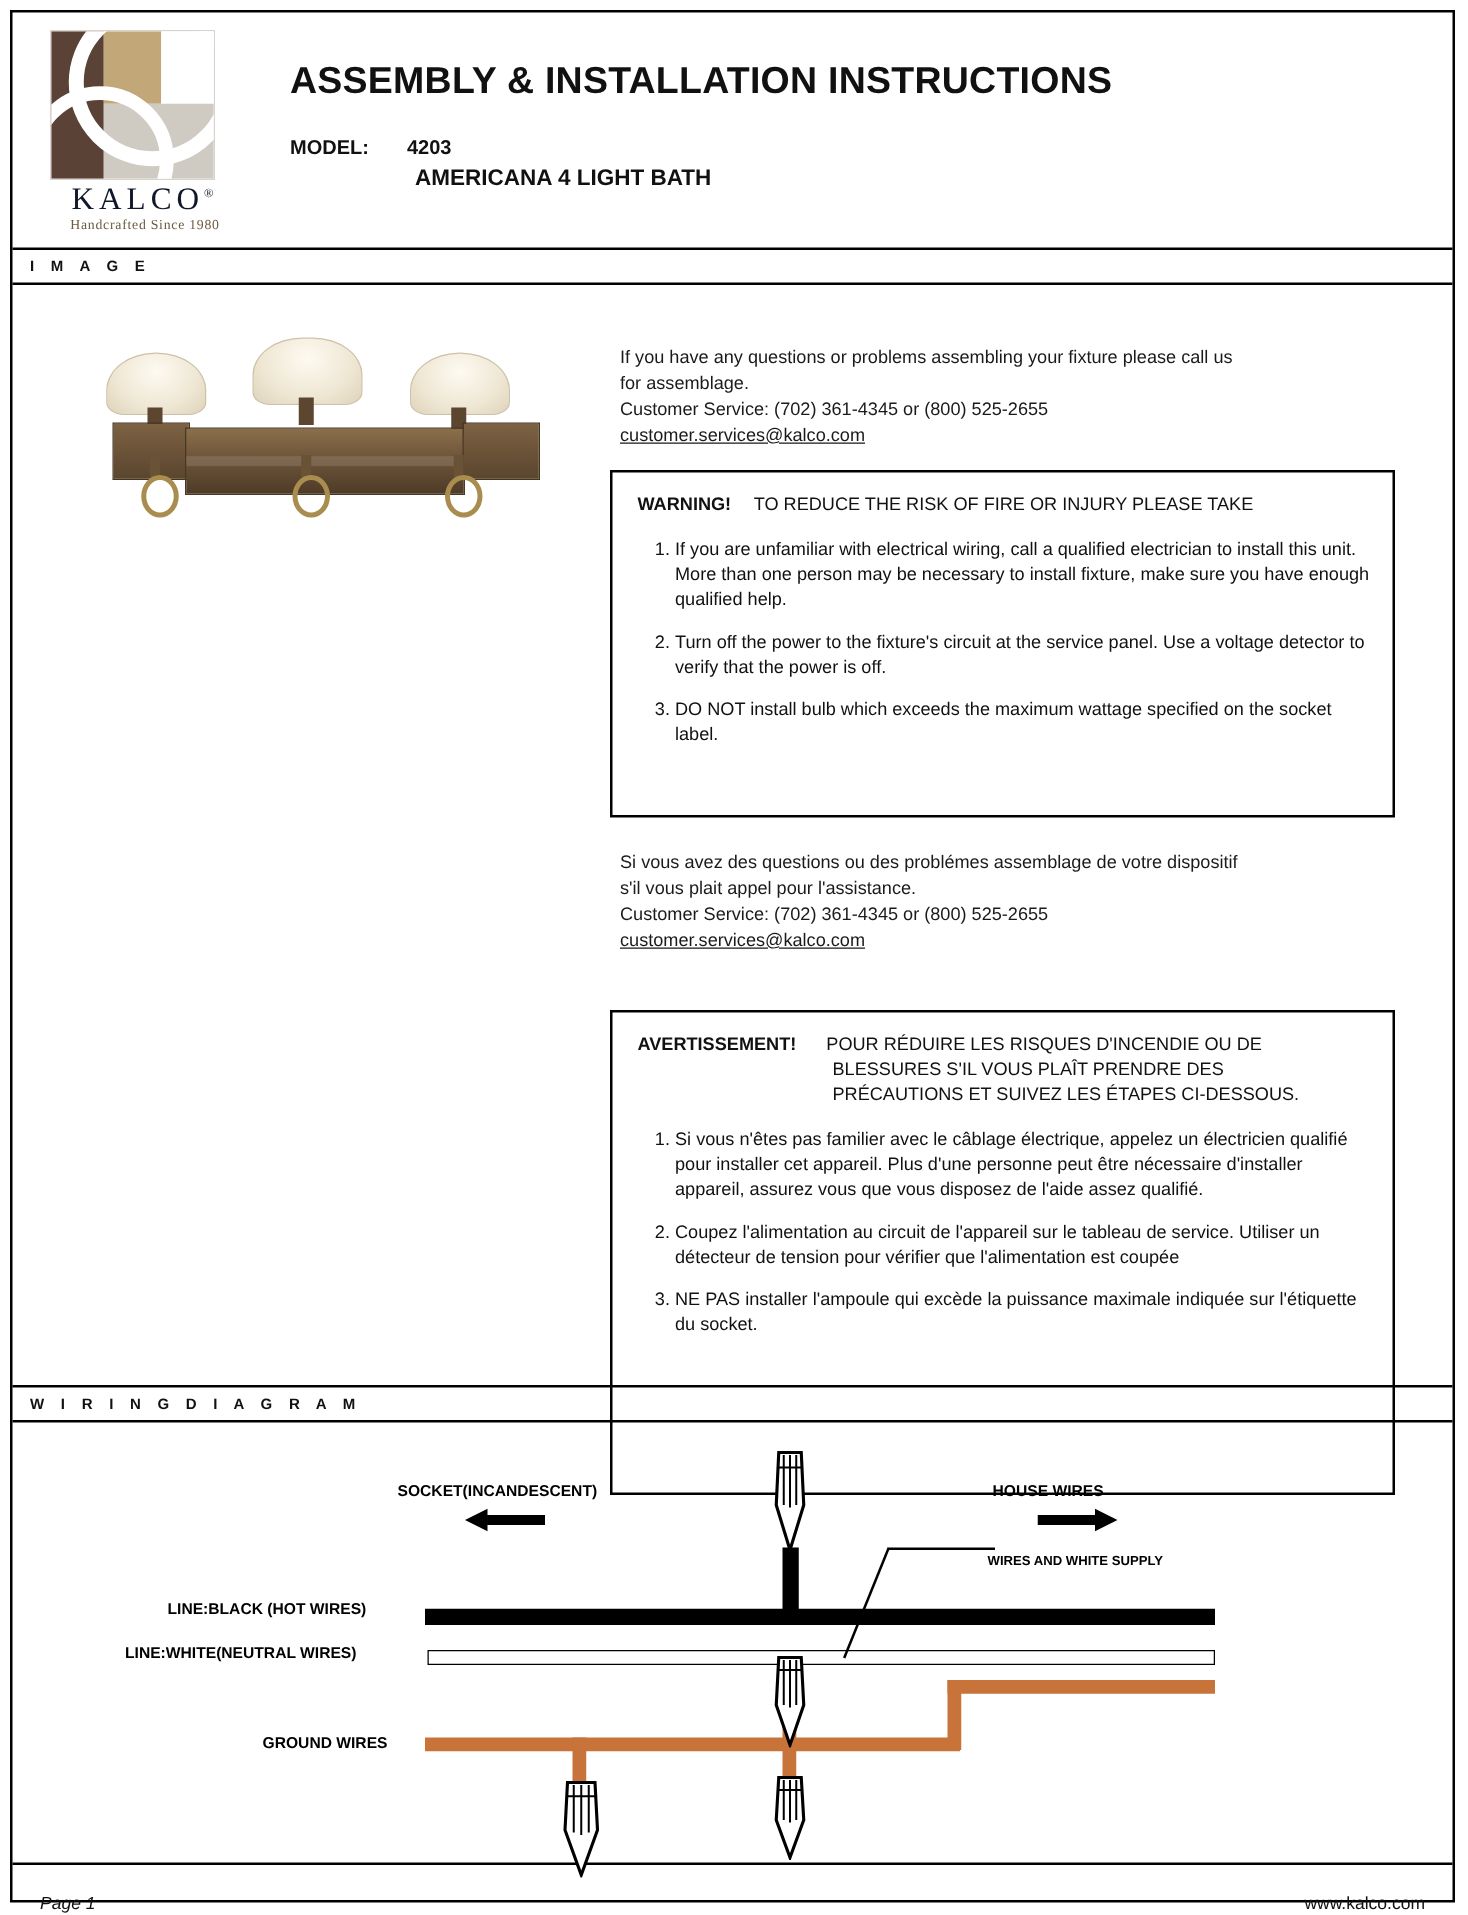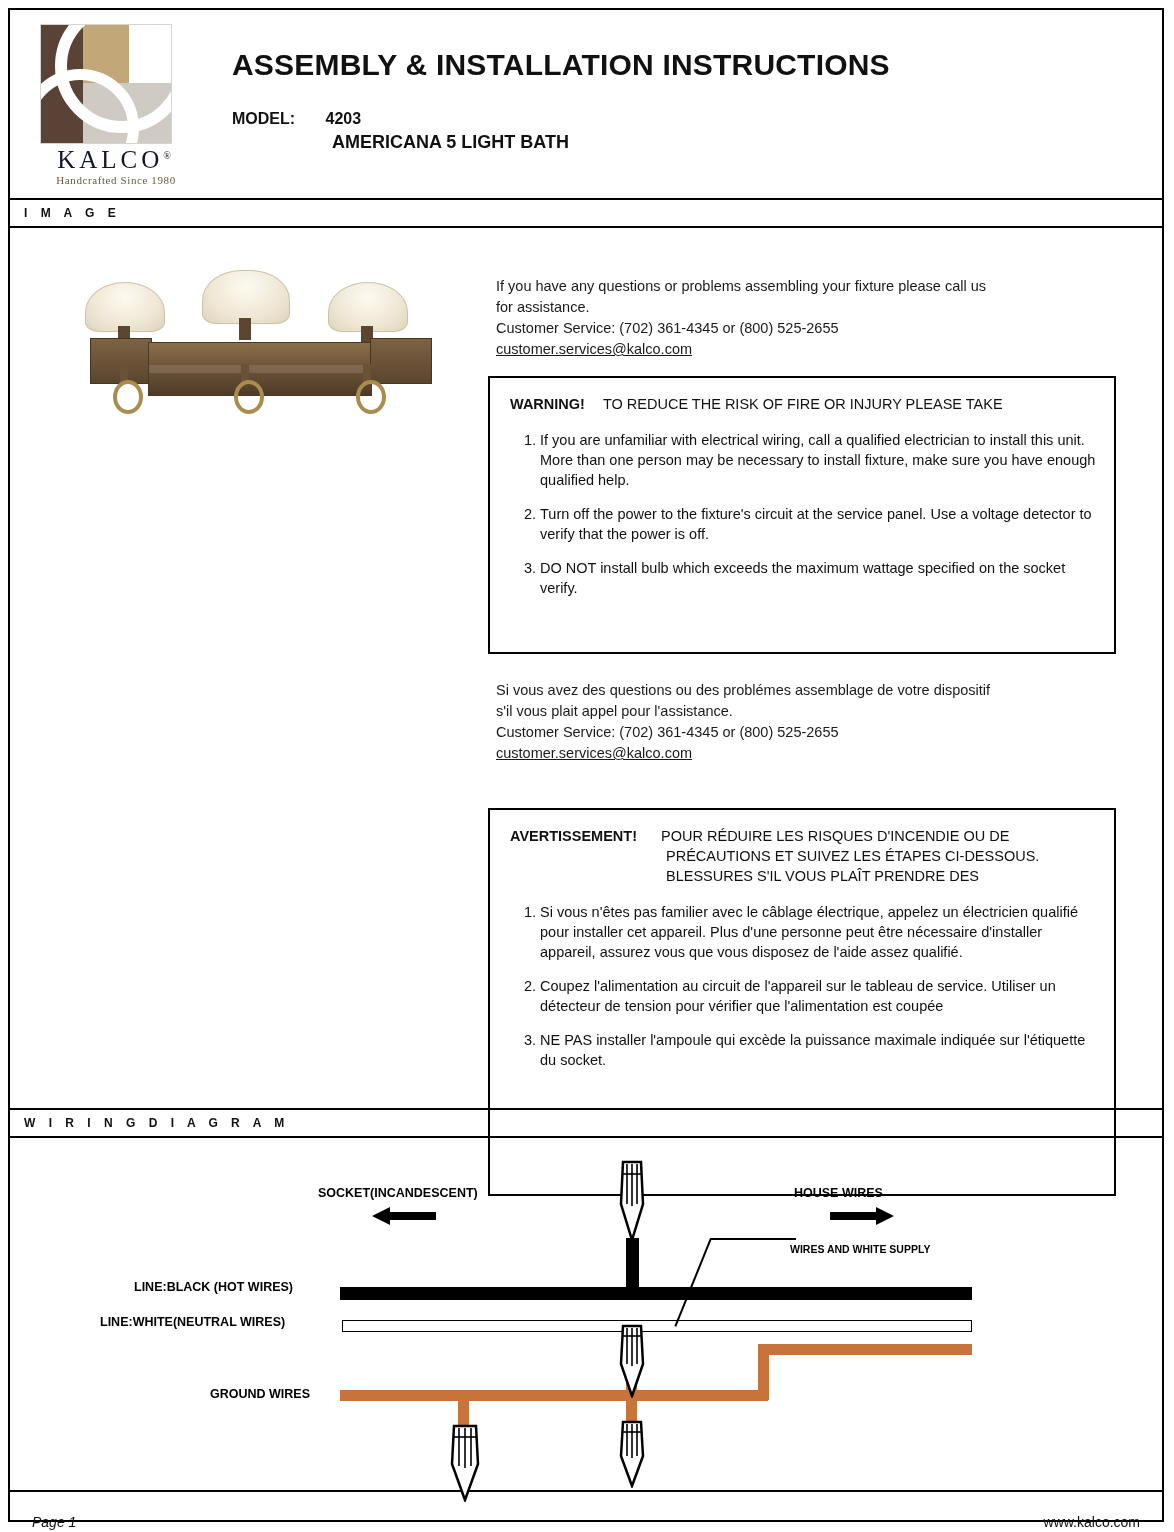--- a/index.html
+++ b/index.html
@@ -203,21 +203,21 @@
       <div class="logo-tag">Handcrafted Since 1980</div>
     </div>
 
     <div class="title">ASSEMBLY &amp; INSTALLATION INSTRUCTIONS</div>
 
     <div class="model-row">
       <span>MODEL:</span>
       <span class="num">4203</span>
     </div>
 
-    <div class="model-name">AMERICANA  5 LIGHT BATH</div>
+    <div class="model-name">AMERICANA  4 LIGHT BATH</div>
   </div>
 
   <div class="section-bar">I M A G E</div>
 
   <div class="body-sec">
 
     <div class="fixture">
       <div class="shade s1"></div>
       <div class="shade s2"></div>
       <div class="shade s3"></div>
@@ -230,51 +230,51 @@
       <div class="support p1"></div>
       <div class="support p2"></div>
       <div class="support p3"></div>
       <div class="ring r1"></div>
       <div class="ring r2"></div>
       <div class="ring r3"></div>
     </div>
 
     <div class="txt-en">
       <div>If you have any questions or problems assembling your fixture please call us</div>
-      <div>for assistance.</div>
+      <div>for assemblage.</div>
       <div>Customer Service: (702) 361-4345 or (800) 525-2655</div>
       <div class="email">customer.services@kalco.com</div>
     </div>
 
     <div class="warn-box">
       <div class="warn-title-wrap">
         <span class="warn-head">WARNING!</span>
         <span class="warn-head-text" style="margin-left:14px;">TO REDUCE THE RISK OF FIRE OR INJURY PLEASE TAKE</span>
       </div>
       <ol class="warn-list">
         <li>If you are unfamiliar with electrical wiring, call a qualified electrician to install this unit. More than one person may be necessary to install fixture, make sure you have enough qualified help.</li>
         <li>Turn off the power to the fixture's circuit at the service panel. Use a voltage detector to verify that the power is off.</li>
-        <li>DO NOT install bulb which exceeds the maximum wattage specified on the socket verify.</li>
+        <li>DO NOT install bulb which exceeds the maximum wattage specified on the socket label.</li>
       </ol>
     </div>
 
     <div class="txt-fr">
       <div>Si vous avez des questions ou des problémes assemblage de votre dispositif</div>
       <div>s'il vous plait appel pour l'assistance.</div>
       <div>Customer Service: (702) 361-4345 or (800) 525-2655</div>
       <div class="email">customer.services@kalco.com</div>
     </div>
 
     <div class="warn-box fr">
       <div class="warn-title-wrap">
         <span class="warn-head">AVERTISSEMENT!</span>
         <span class="warn-head-text" style="margin-left:20px;">POUR RÉDUIRE LES RISQUES D'INCENDIE OU DE</span>
       </div>
+      <div class="warn-title-line2 fr">BLESSURES S'IL VOUS PLAÎT PRENDRE DES</div>
       <div class="warn-title-line2 fr">PRÉCAUTIONS ET SUIVEZ LES ÉTAPES CI-DESSOUS.</div>
-      <div class="warn-title-line2 fr">BLESSURES S'IL VOUS PLAÎT PRENDRE DES</div>
       <ol class="warn-list">
         <li>Si vous n'êtes pas familier avec le câblage électrique, appelez un électricien qualifié pour installer cet appareil. Plus d'une personne peut être nécessaire d'installer appareil, assurez vous que vous disposez de l'aide assez qualifié.</li>
         <li>Coupez l'alimentation au circuit de l'appareil sur le tableau de service. Utiliser un détecteur de tension pour vérifier que l'alimentation est coupée</li>
         <li>NE PAS installer l'ampoule qui excède la puissance maximale indiquée sur l'étiquette du socket.</li>
       </ol>
     </div>
   </div>
 
   <div class="section-bar">W I R I N G   D I A G R A M</div>
 

